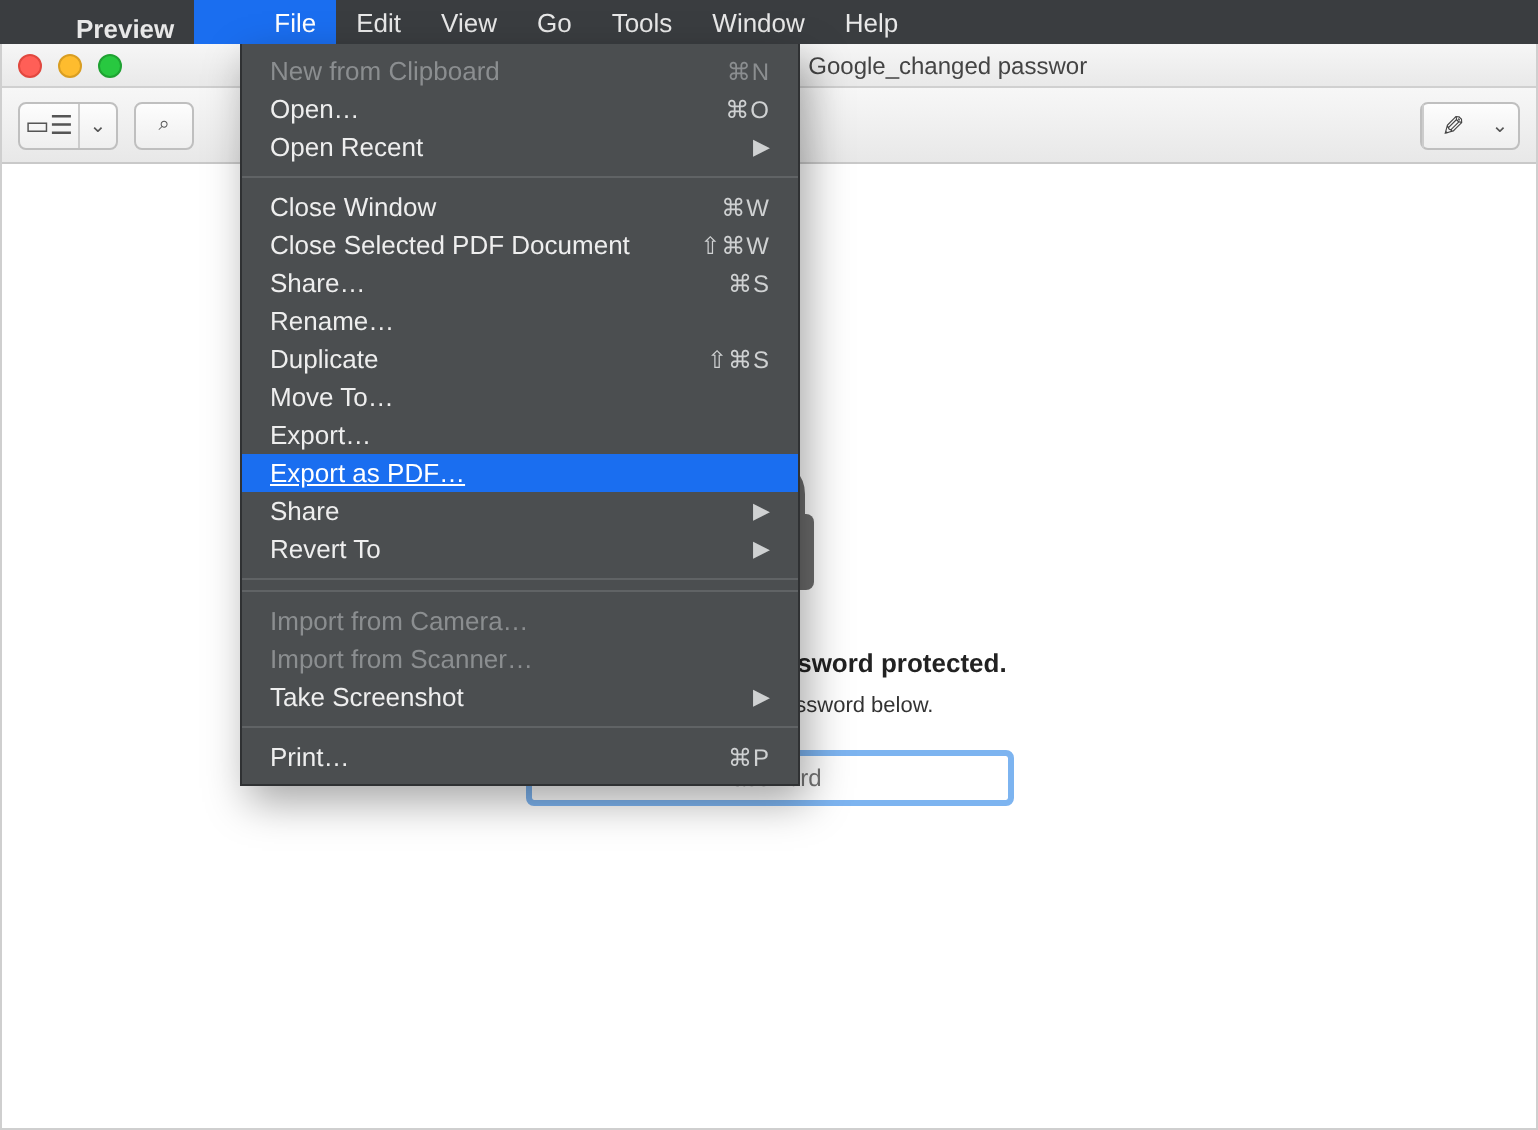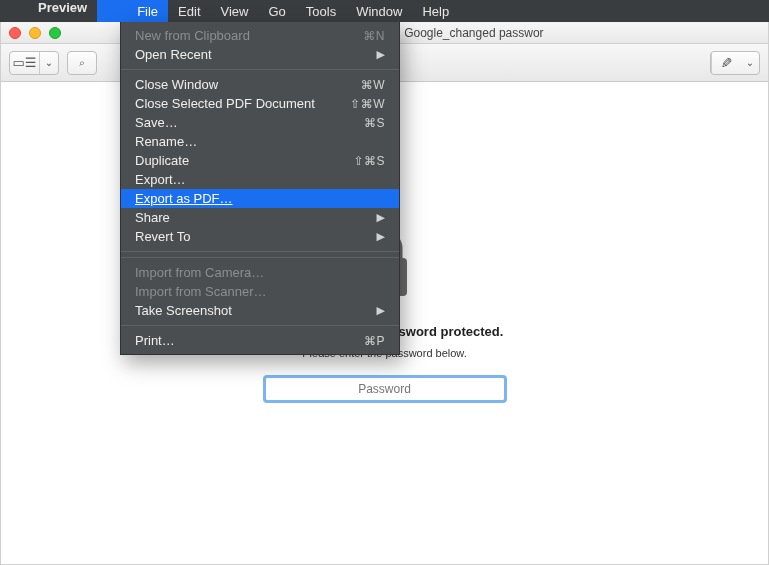--- a/index.html
+++ b/index.html
@@ -1,19 +1,19 @@
 <!DOCTYPE html>
 <html><head>
 <meta charset="utf-8">
 <style>
   * { box-sizing: border-box; margin: 0; padding: 0; font-family: -apple-system, "Helvetica Neue", Arial, sans-serif; }
   body { width: 769px; height: 565px; background: #fff; overflow: hidden; position: relative; }
 
   
-  .menubar { height: 22px; background: #3a3d40; color: #e8e8e8; display: flex; align-items: flex-start; font-size: 13px; user-select: none; }
+  .menubar { height: 22px; background: #3a3d40; color: #e8e8e8; display: flex; align-items: flex-end; font-size: 13px; user-select: none; }
   .menubar .apple { width: 28px; display:flex; align-items:center; justify-content:center; font-size:14px; }
   .menubar .app-name { font-weight: 600; padding: 0 10px; }
   .menubar .menu-item { padding: 0 10px; height: 100%; display:flex; align-items:center; }
   .menubar .menu-item.open { background: #1a6ef0; color: #fff; padding-left: 40px; }
 
   
   .window { position: absolute; left: 0; top: 22px; width: 769px; height: 543px; background: #fff; border: 1px solid #cfcfcf; border-top: none; }
   .titlebar { height: 22px; background: linear-gradient(#f6f6f6,#e9e9e9); border-bottom: 1px solid #d0d0d0; display:flex; align-items:center; padding: 0 8px; gap:7px; position: relative; }
   .traffic { display:flex; gap:8px; }
   .dot { width:12px; height:12px; border-radius:50%; }
@@ -108,42 +108,49 @@
     </div>
   </div>
 </div>
 
 <div class="dropdown" id="file-dropdown">
     <div class="dd-item disabled">
       <span>New from Clipboard</span>
       <span class="dd-short">⌘N</span>
     </div>
     <div class="dd-item">
+      <span>Open…</span>
+      <span class="dd-short">⌘O</span>
+    </div>
+    <div class="dd-item">
       <span>Open Recent</span>
       <span class="dd-sub">▶</span>
     </div>
     <div class="dd-sep"></div>
     <div class="dd-item">
       <span>Close Window</span>
       <span class="dd-short">⌘W</span>
     </div>
     <div class="dd-item">
       <span>Close Selected PDF Document</span>
       <span class="dd-short">⇧⌘W</span>
     </div>
     <div class="dd-item">
-      <span>Save…</span>
+      <span>Share…</span>
       <span class="dd-short">⌘S</span>
     </div>
     <div class="dd-item">
       <span>Rename…</span>
     </div>
     <div class="dd-item">
       <span>Duplicate</span>
       <span class="dd-short">⇧⌘S</span>
+    </div>
+    <div class="dd-item">
+      <span>Move To…</span>
     </div>
     <div class="dd-item">
       <span>Export…</span>
     </div>
     <div class="dd-item highlight">
       <span>Export as PDF…</span>
     </div>
     <div class="dd-item">
       <span>Share</span>
       <span class="dd-sub">▶</span>

